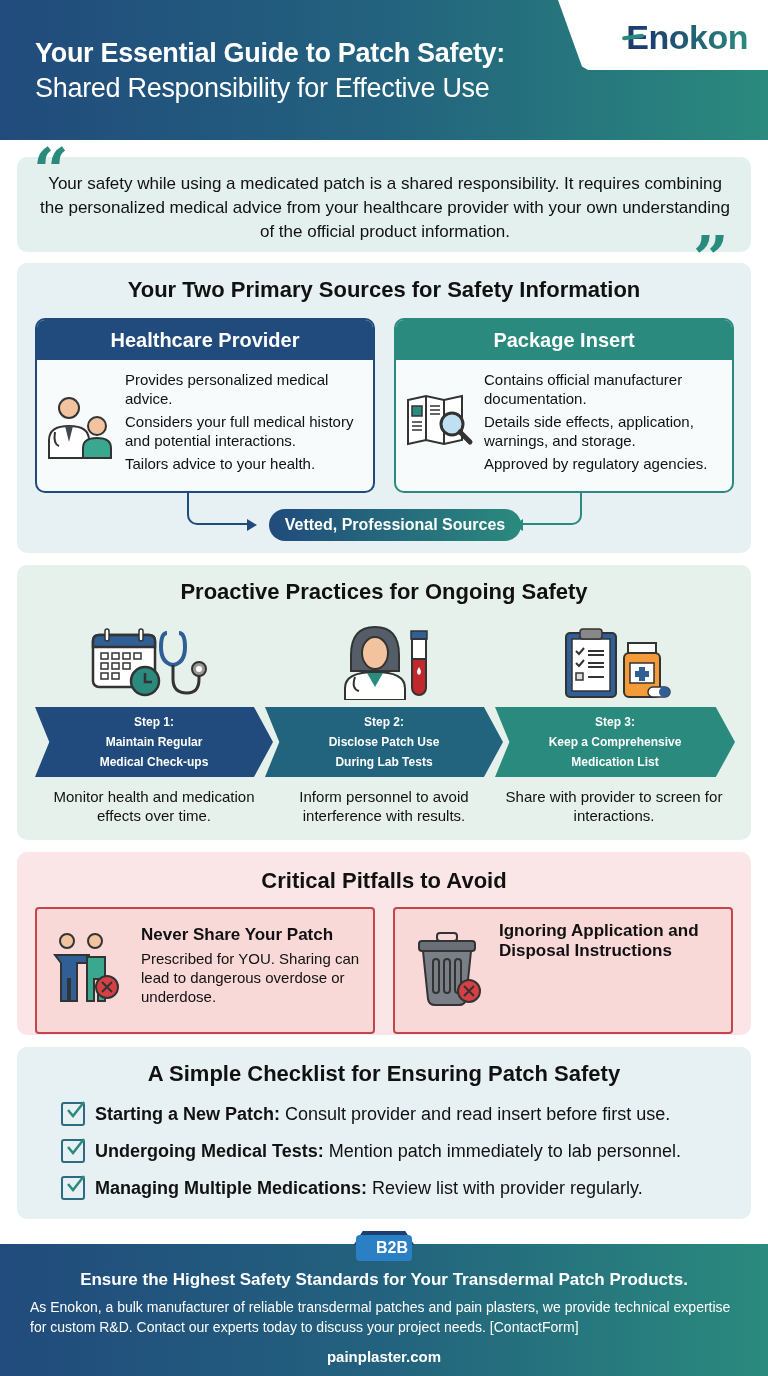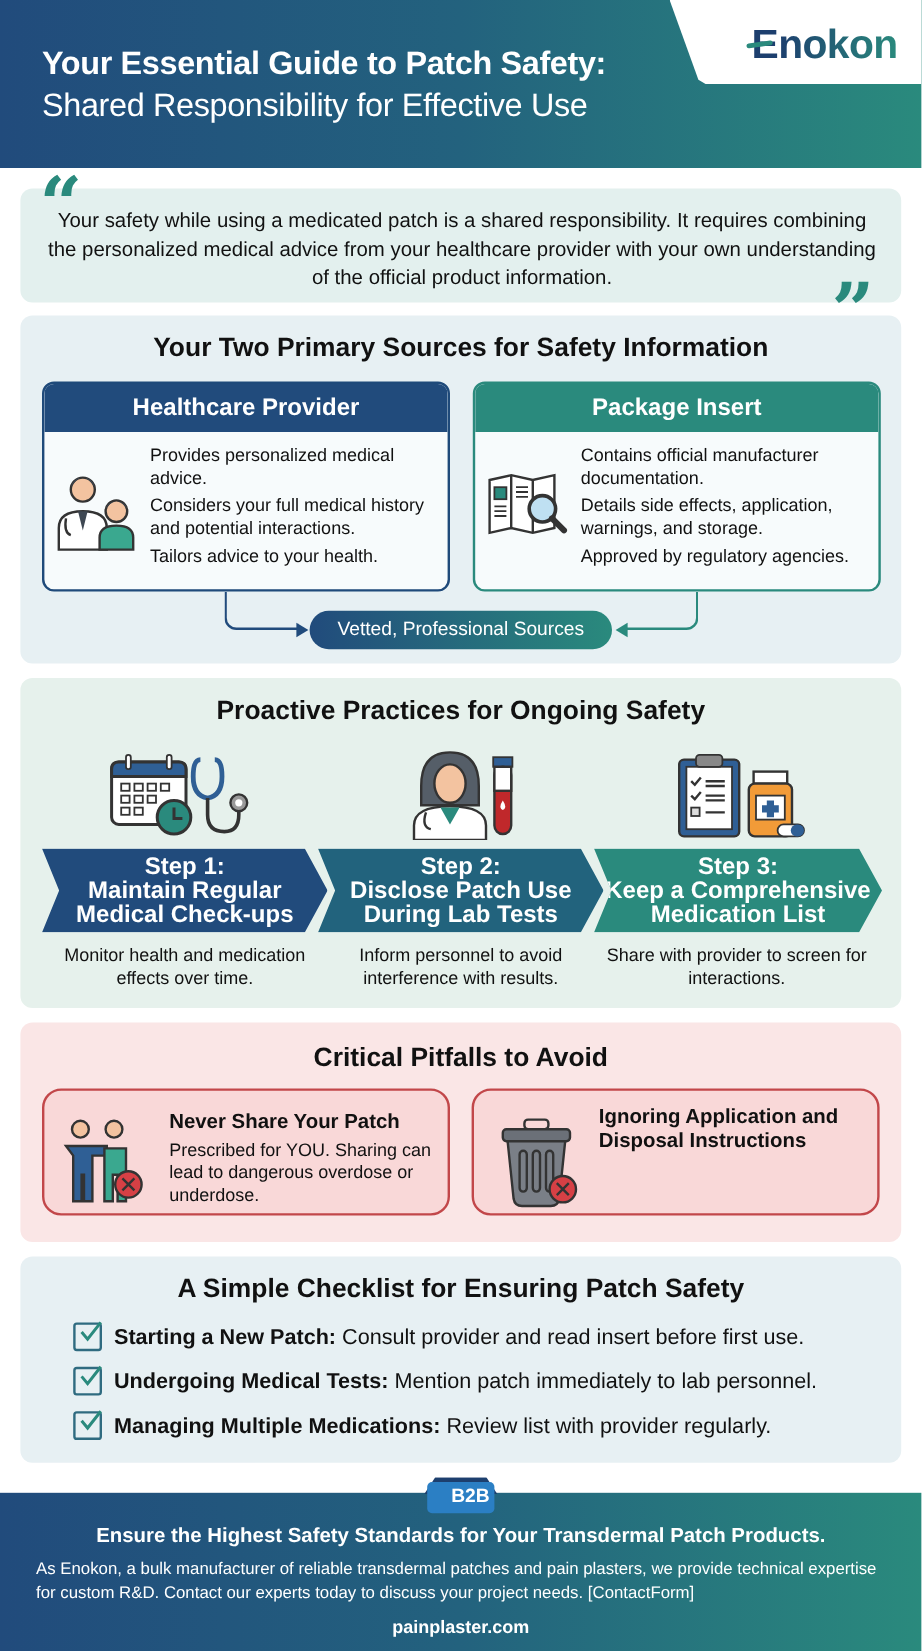--- a/index.html
+++ b/index.html
@@ -32,35 +32,35 @@
   .s-sources { top: 263px; height: 290px; background: #e7f0f3; }
   .src-card { position: absolute; top: 55px; width: 340px; height: 175px; border-radius: 10px; border: 2px solid; background: #f7fbfc; overflow: hidden; }
   .src-card .card-head { height: 40px; color: #fff; font-weight: 700; font-size: 20px; text-align: center; line-height: 40px; }
   .src-card .card-body { position: absolute; left: 88px; top: 50px; width: 245px; font-size: 15px; line-height: 19px; color: #111; }
   .src-card .card-body p { margin-bottom: 4px; }
   .src-card .card-icon { position: absolute; left: 6px; top: 60px; width: 78px; height: 80px; }
   .card-hp { left: 18px; border-color: #1f4a7a; }
   .card-hp .card-head { background: #214b7c; }
   .card-pi { left: 377px; border-color: #2a8a7d; }
   .card-pi .card-head { background: #2a8a7d; }
-  .vetted { position: absolute; left: 241px; top: 246px; width: 252px; height: 32px; border-radius: 16px;
-    background: linear-gradient(90deg, #214b7c, #2a8a7d); color: #fff; font-weight: 400; font-size: 16px; text-align: center; line-height: 32px; }
+  .vetted { position: absolute; left: 252px; top: 246px; width: 252px; height: 32px; border-radius: 16px;
+    background: linear-gradient(90deg, #214b7c, #2a8a7d); color: #fff; font-weight: 700; font-size: 16px; text-align: center; line-height: 32px; }
   .connector { position: absolute; border-color: #214b7c; border-style: solid; }
 
   .s-practices { top: 565px; height: 275px; background: #e6f1ec; }
   .step-icon { position: absolute; top: 60px; height: 75px; }
-  .chev { position: absolute; top: 142px; height: 70px; color: #fff; font-weight: 700; font-size: 20px; line-height: 20px; text-align: center;
+  .chev { position: absolute; top: 142px; height: 70px; color: #fff; font-weight: 700; font-size: 12px; line-height: 20px; text-align: center;
     display: flex; align-items: center; justify-content: center; }
   .chev-1 { left: 18px; width: 238px; background: #214b7c; clip-path: polygon(0 0, 92% 0, 100% 50%, 92% 100%, 0 100%, 6% 50%); }
   .chev-2 { left: 248px; width: 238px; background: #22637d; clip-path: polygon(0 0, 92% 0, 100% 50%, 92% 100%, 0 100%, 6% 50%); }
   .chev-3 { left: 478px; width: 240px; background: #2a8a7d; clip-path: polygon(0 0, 92% 0, 100% 50%, 92% 100%, 0 100%, 6% 50%); }
   .step-desc { position: absolute; top: 222px; width: 230px; text-align: center; font-size: 15px; line-height: 19px; color: #111; }
 
   .s-pitfalls { top: 852px; height: 183px; background: #fae6e6; }
-  .pit-card { position: absolute; top: 55px; width: 340px; height: 106px; border: 2px solid #c2474a; border-radius: 16px; background: #f9d8d8; }
+  .pit-card { position: absolute; top: 55px; width: 340px; height: 127px; border: 2px solid #c2474a; border-radius: 4px; background: #f9d8d8; }
   .pit-title { position: absolute; left: 104px; font-weight: 700; font-size: 17px; line-height: 20px; color: #111; }
   .pit-desc { position: absolute; left: 104px; font-size: 15px; line-height: 19px; color: #111; }
 
   .s-checklist { top: 1047px; height: 172px; background: #e7f0f3; }
   .check-item { position: absolute; left: 44px; height: 26px; display: flex; align-items: center; font-size: 18px; color: #111; }
   .check-box { width: 24px; height: 24px; border: 2.5px solid #2f6b80; border-radius: 3px; margin-right: 10px; position: relative; flex: 0 0 auto; }
   .check-box svg { position: absolute; left: 2px; top: -4px; }
   .check-item b { font-weight: 700; margin-right: 5px; }
 
   

